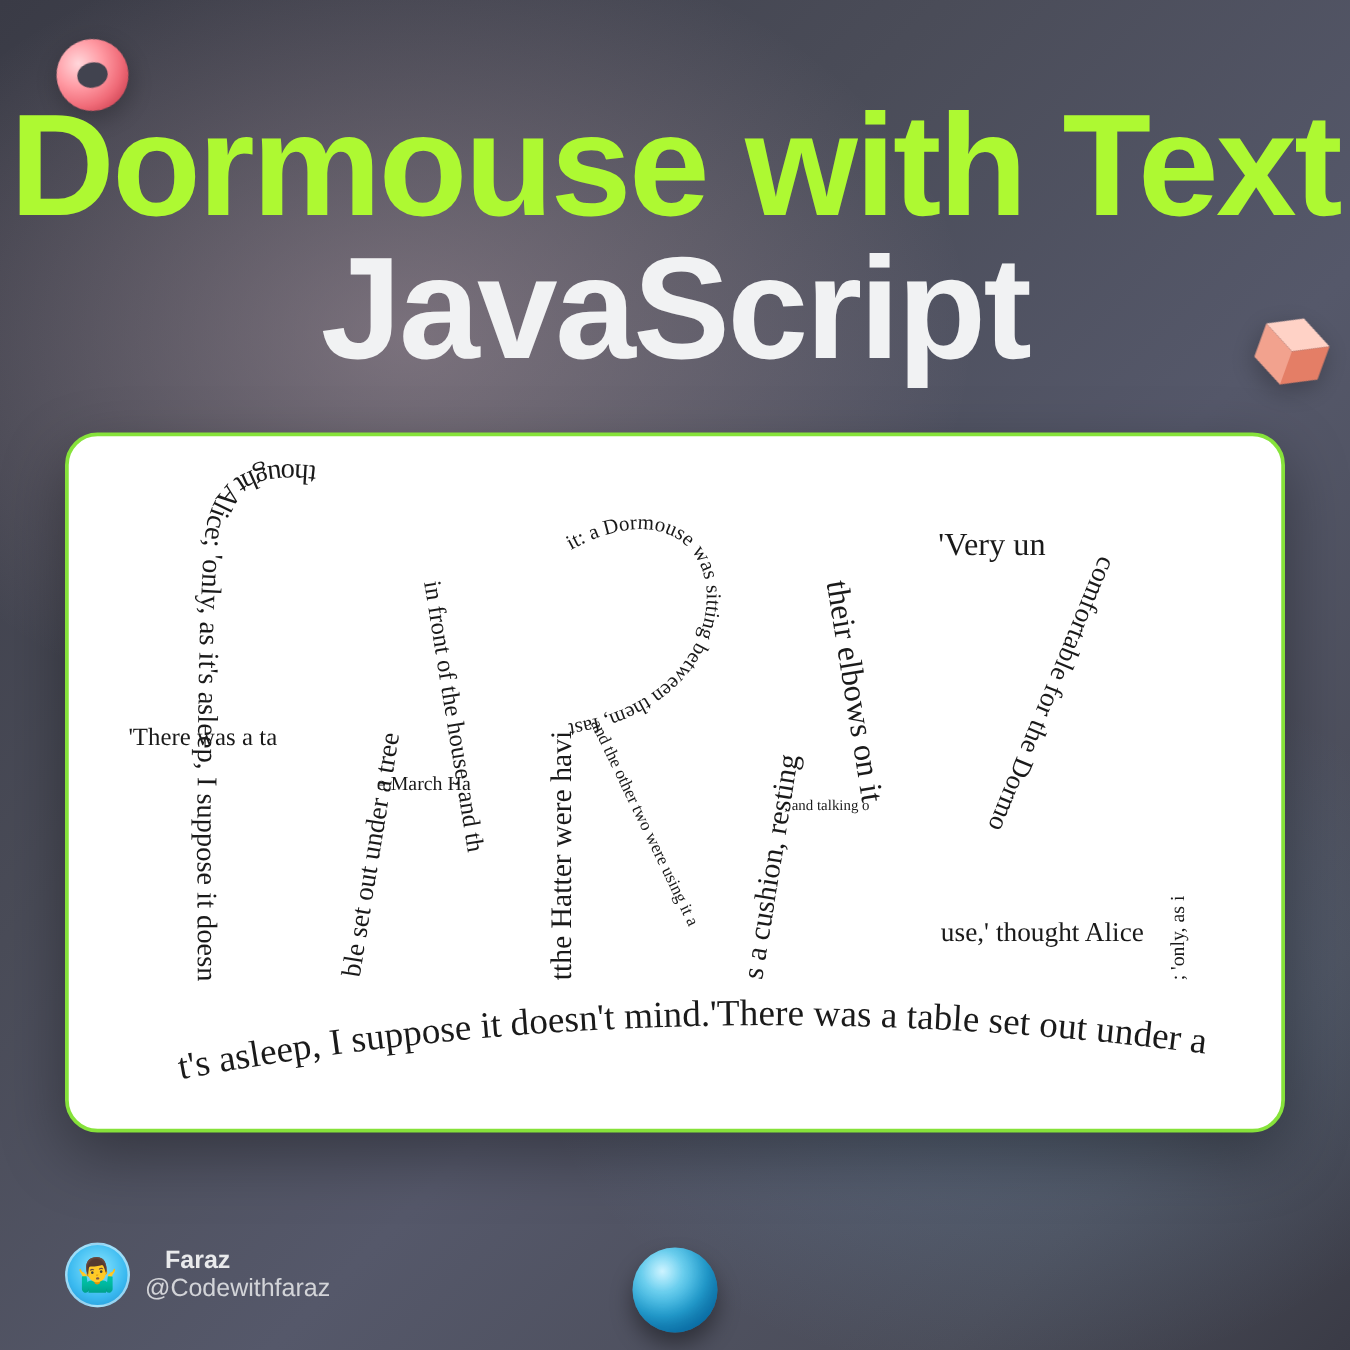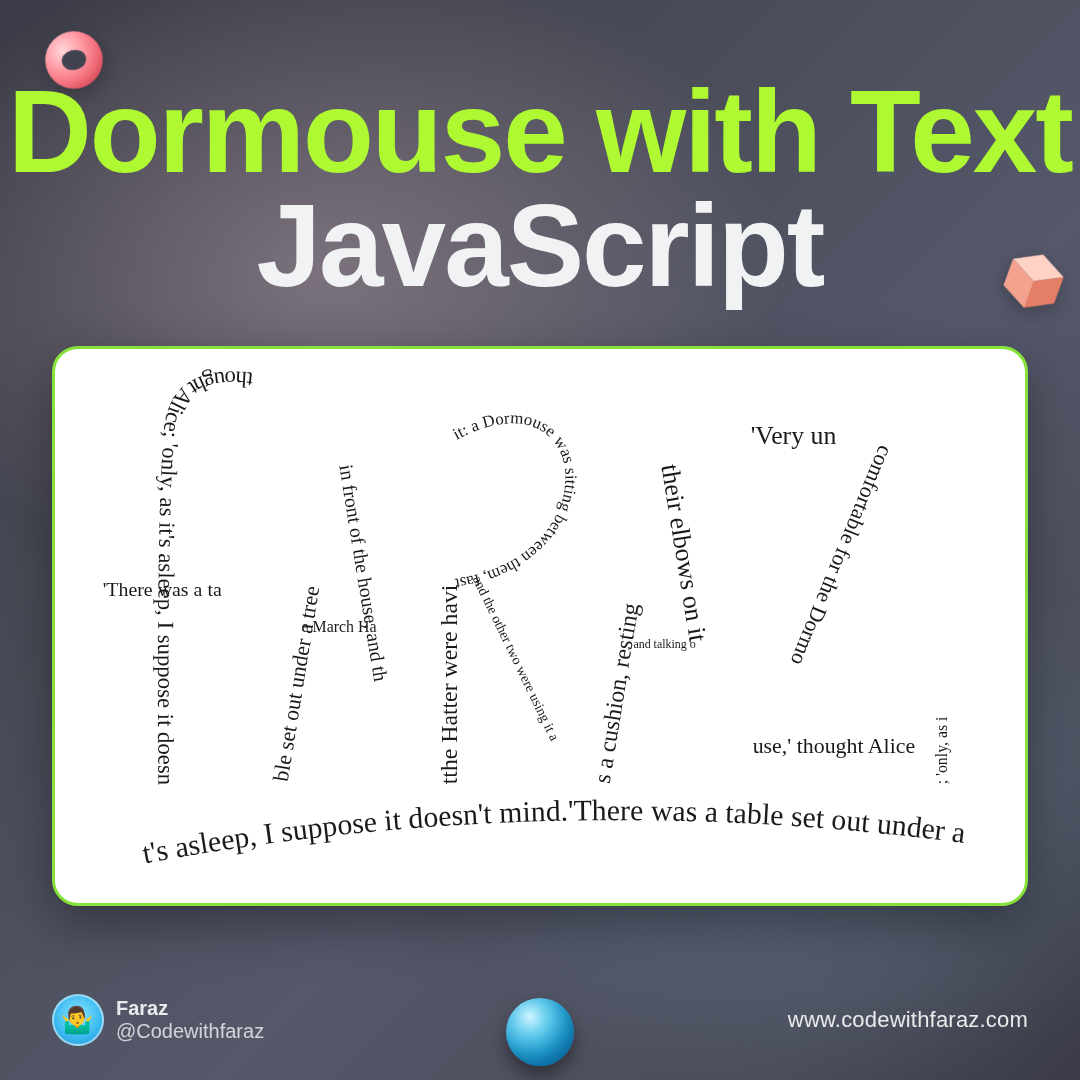--- a/index.html
+++ b/index.html
@@ -84,21 +84,21 @@
     color: #e9eaec;
   }
   .profile { display: flex; align-items: center; gap: 12px; }
   .avatar {
     width: 52px; height: 52px; border-radius: 50%;
     background: radial-gradient(circle at 50% 40%, #8fe7ff 0%, #3bbaf0 60%, #1d8fd1 100%);
     border: 2px solid rgba(255,255,255,.5);
     display: flex; align-items: center; justify-content: center;
     font-size: 26px;
   }
-  .profile-text .name { font-weight: 800; font-size: 20px; }
+  .profile-text .name { font-weight: 800; font-size: 20px; margin-left: 16px; }
   .profile-text .handle { font-size: 20px; opacity: .85; }
   .url { font-size: 22px; letter-spacing: .2px; }
 </style>
 </head>
 <body>
 
 <div class="torus">
   <svg viewBox="0 0 100 100">
     <defs>
       <radialGradient id="tg" cx="35%" cy="30%" r="75%">
@@ -214,14 +214,13 @@
 <div class="footer">
   <div class="profile">
     <div class="avatar">
       <span>🤷‍♂️</span>
     </div>
     <div class="profile-text">
       <div class="name">Faraz</div>
       <div class="handle">@Codewithfaraz</div>
     </div>
   </div>
-  <div class="url">www.codewithfaraz.com</div>
 </div>
 
 </body></html>

